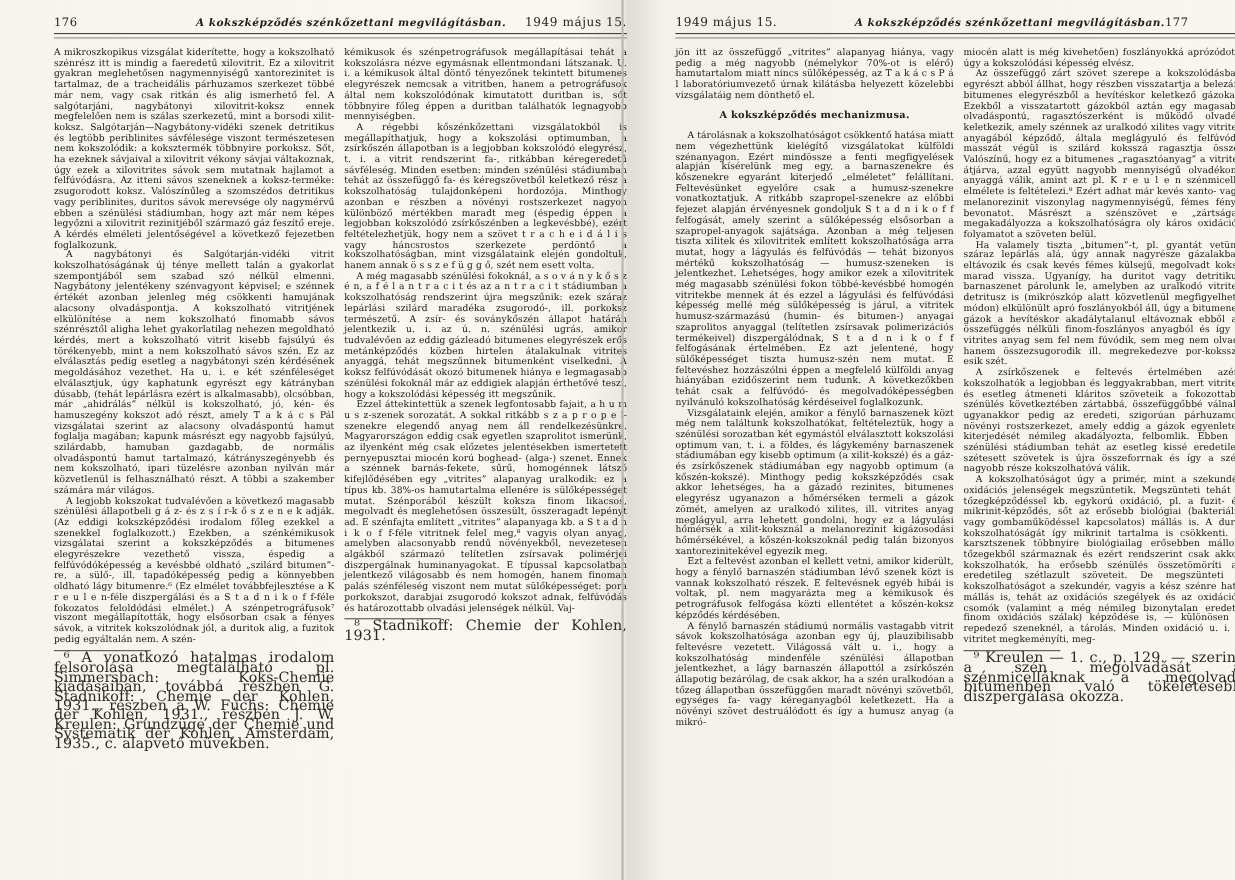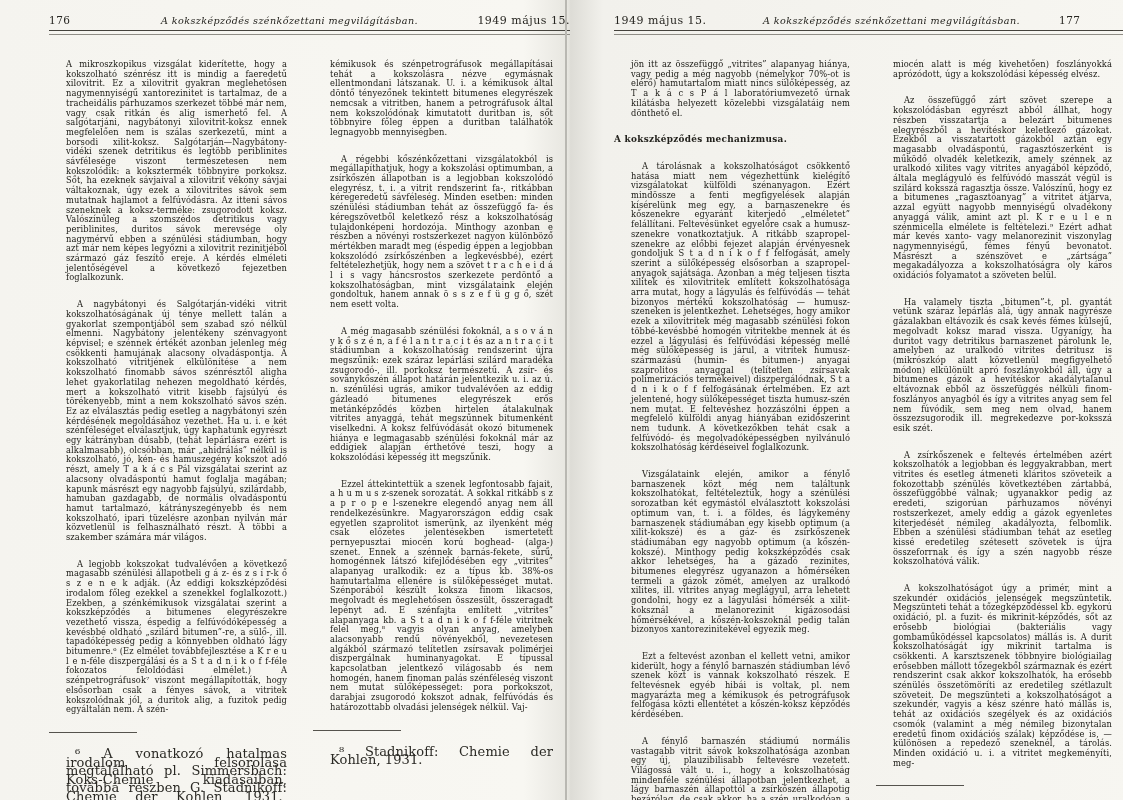--- a/index.html
+++ b/index.html
@@ -34,22 +34,22 @@
     margin-bottom: 3px;
     white-space: nowrap;
   }
   .hdr-side { font-size: 11px; letter-spacing: 0.5px; color: #262520; }
   .hdr-num  { font-size: 10.5px; }
   .page.left  .hdr-num  { width: 70px; text-align: left; }
   .page.left  .hdr-date { width: 110px; text-align: right; }
   .page.right .hdr-date { width: 110px; text-align: left; }
   .page.right .hdr-num  { width: 70px; }
   .hdr-title {
-    flex: 1; text-align: center;
-    font-weight: normal; font-style: italic;
+    flex: 1; text-align: right;
+    font-weight: bold; font-style: italic;
     font-size: 9.6px; letter-spacing: 0.4px;
     color: #23221d;
   }
   .dbl-rule {
     height: 3px;
     border-top: 1.4px solid #44423c;
     border-bottom: 1px solid #8f8d86;
     margin-bottom: 8px;
   }
   .cols { display: flex; }
@@ -59,23 +59,24 @@
     text-align: justify;
     font-size: 8.3px;
     line-height: 9.7px;
     color: #21201b;
     letter-spacing: 0.1px;
   }
   .page.left  .col-1 { width: 255px; }
   .page.left  .col-2 { width: 257px; }
   .page.right .col-1 { width: 253px; }
   .page.right .col-2 { width: 253px; }
-  .col p { margin: 17px; text-indent: 11px; }
+  .col p { margin: 0; text-indent: 11px; }
   .col p.noindent { text-indent: 0; }
   .section-heading {
+    text-align: center;
     font-weight: bold;
     font-size: 8.9px;
     letter-spacing: 0.3px;
     margin: 9px 0 8px;
   }
   .footnote-rule {
     width: 88px;
     border-top: 1px solid #55534d;
     margin: 5px 0 3px;
   }

